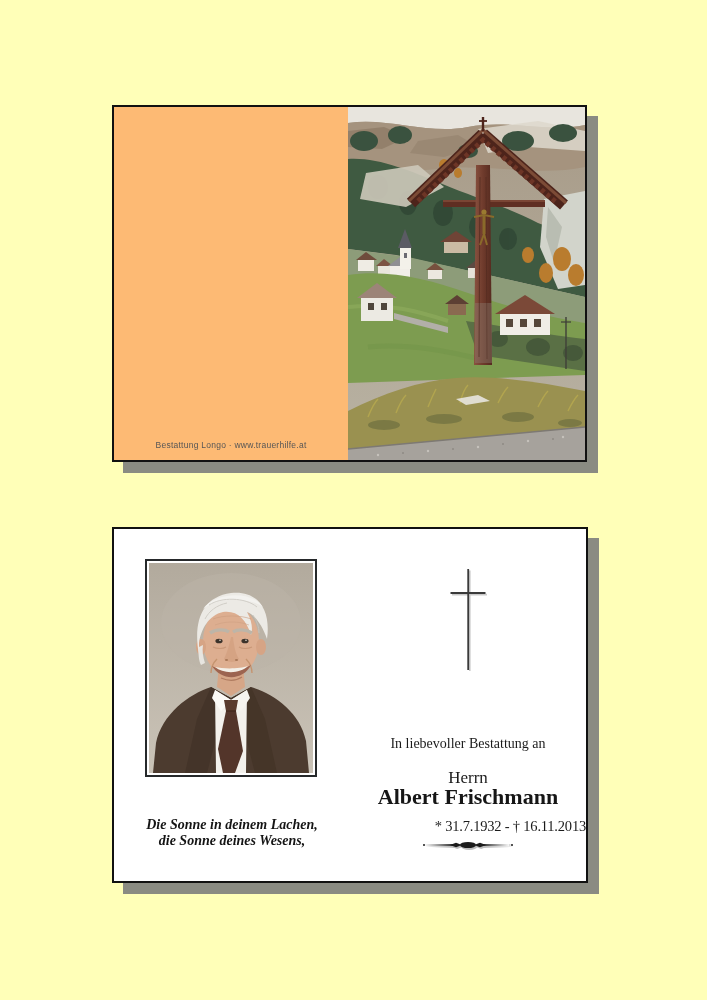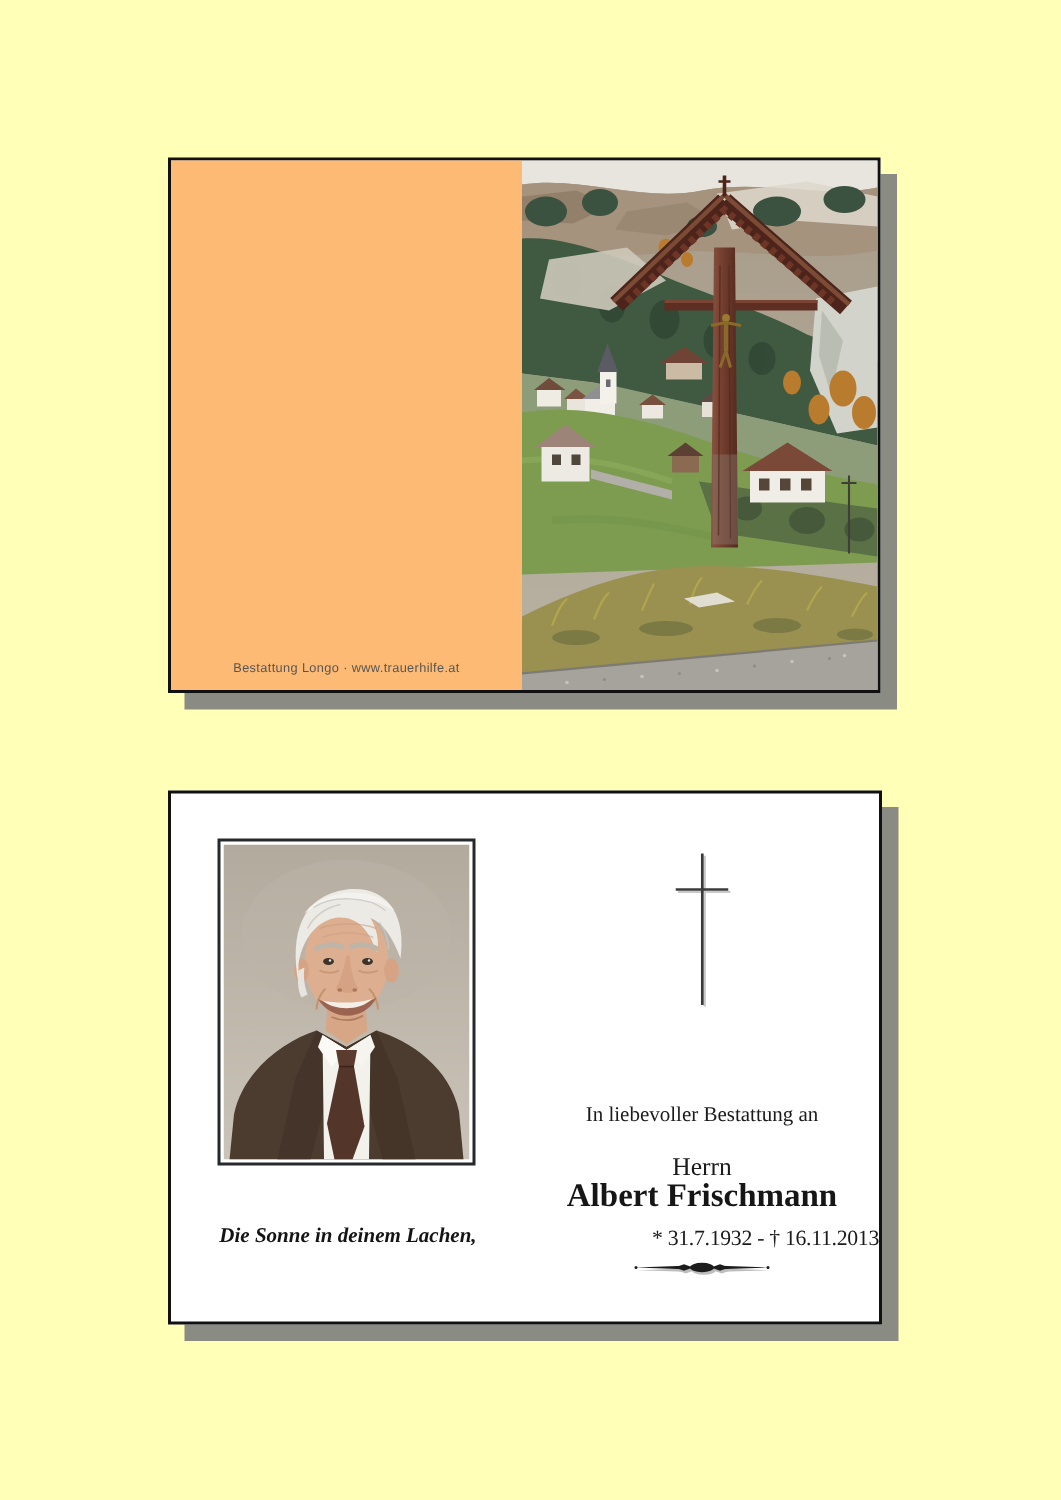--- a/index.html
+++ b/index.html
@@ -275,20 +275,21 @@
         <path d="M66,104 C74,111 91,111 99,103 C91,106 74,106 66,104 Z" fill="#f3efe7"></path>
         <path d="M72,115 C79,118 87,118 93,114" stroke="#b07c60" stroke-width="1.2" fill="none"></path>
 
         <path d="M64,56 C74,52 92,52 102,56" stroke="#cb9d7f" stroke-width="1" fill="none" opacity="0.6"></path>
         <path d="M66,62 C76,58 90,58 100,62" stroke="#cb9d7f" stroke-width="1" fill="none" opacity="0.5"></path>
       </svg>
     </div>
 
     <div class="poem">
       <div>Die Sonne in deinem Lachen,</div>
+      <div>die Sonne deines Wesens,</div>
     </div>
 
     <div class="right-col">
       <svg class="cross-icon" width="44" height="106" viewBox="0 0 44 106" aria-hidden="true">
         <line x1="23.8" y1="3.5" x2="23.8" y2="104" stroke="#c9c9c9" stroke-width="1.6"></line>
         <line x1="6" y1="27.6" x2="41" y2="27.6" stroke="#c9c9c9" stroke-width="1.6"></line>
         <line x1="22.2" y1="2" x2="22.2" y2="103" stroke="#3a3a3a" stroke-width="1.8"></line>
         <line x1="4.5" y1="26" x2="39.5" y2="26" stroke="#3a3a3a" stroke-width="1.8"></line>
       </svg>
 

